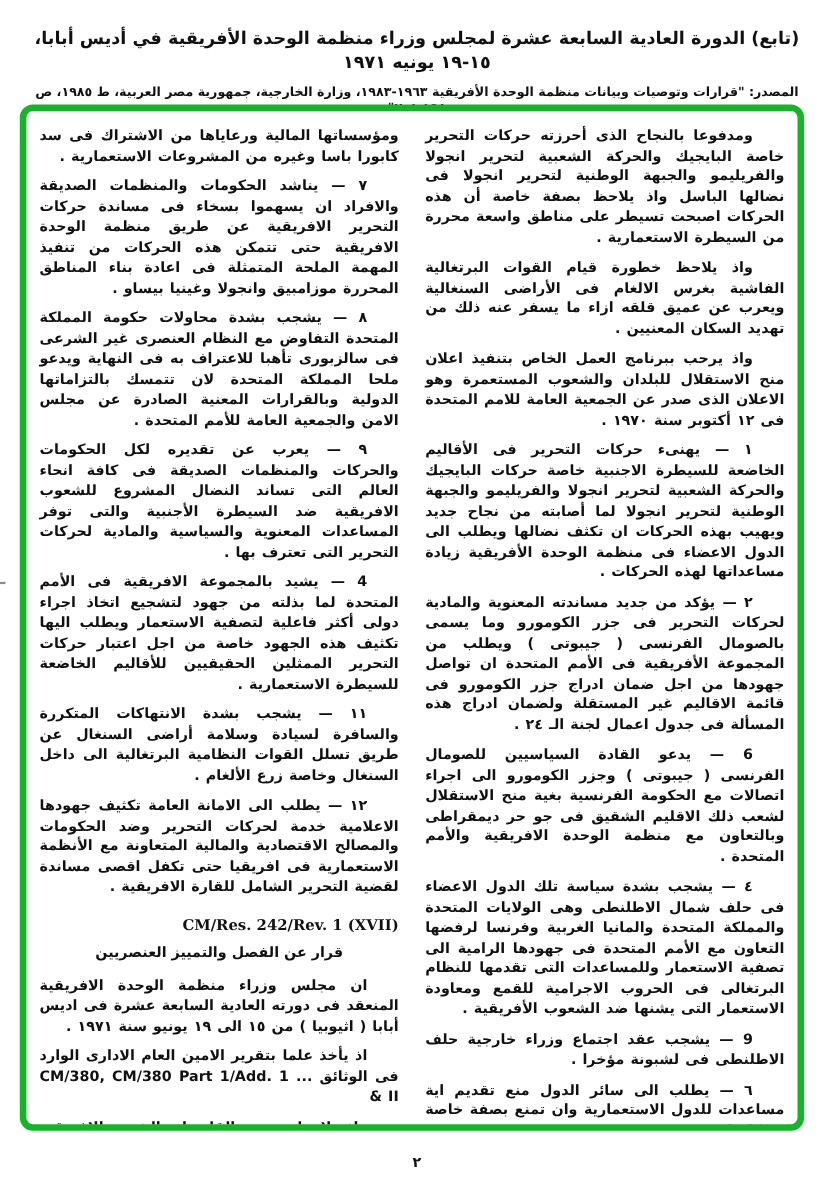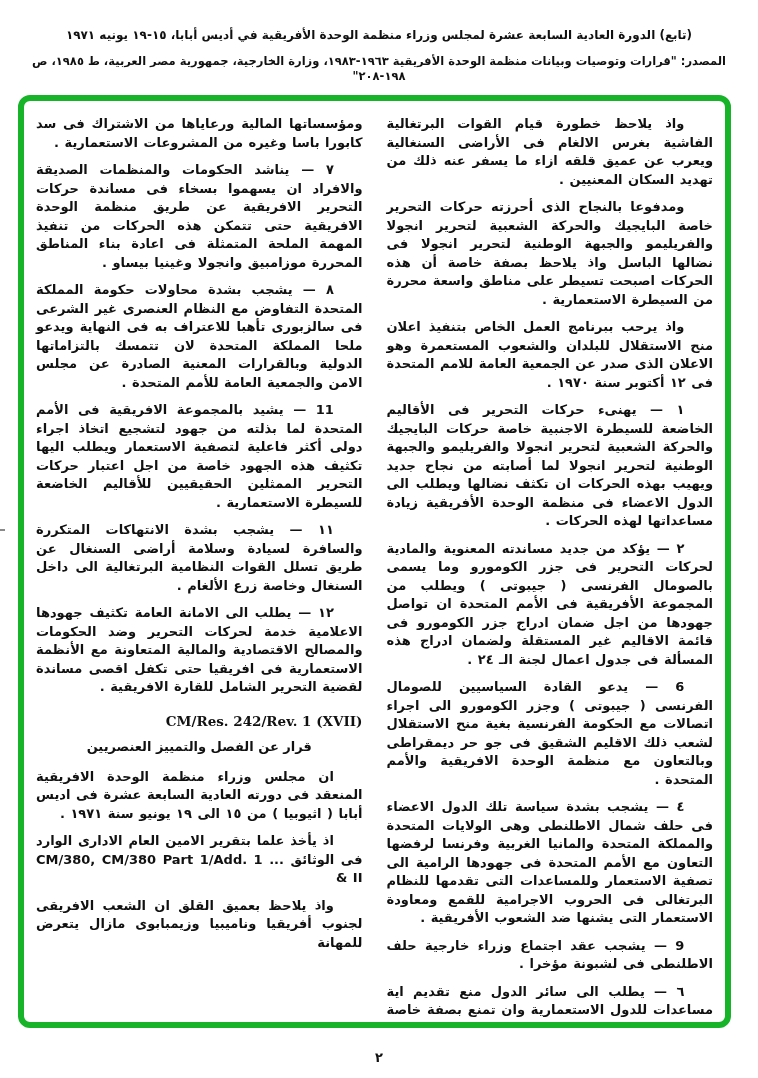--- a/index.html
+++ b/index.html
@@ -22,21 +22,21 @@
   }
   .header {
     position: absolute;
     top: 24px;
     left: 0;
     width: 758px;
     text-align: center;
     direction: rtl;
   }
   .header-title {
-    font-size: 12px;
+    font-size: 16px;
     font-weight: 700;
     line-height: 22px;
     letter-spacing: 0;
     padding: 0 8px;
   }
   .header-source {
     margin-top: 8px;
     font-size: 11.5px;
     font-weight: 700;
     line-height: 15px;
@@ -117,36 +117,37 @@
     <div class="header-title">(تابع) الدورة العادية السابعة عشرة لمجلس وزراء منظمة الوحدة الأفريقية في أديس أبابا، ١٥-١٩ يونيه ١٩٧١</div>
     <div class="header-source">المصدر: "قرارات وتوصيات وبيانات منظمة الوحدة الأفريقية ١٩٦٣-١٩٨٣، وزارة الخارجية، جمهورية مصر العربية، ط ١٩٨٥، ص ١٩٨-٢٠٨"</div>
   </div>
 
   <div class="edge-mark"></div>
 
   <div class="doc-box">
     <div class="columns">
 
       <div class="col">
+        <p class="para indent">ومدفوعا بالنجاح الذى أحرزته حركات التحرير خاصة البايجيك والحركة الشعبية لتحرير انجولا والفريليمو والجبهة الوطنية لتحرير انجولا فى نضالها الباسل واذ يلاحظ بصفة خاصة أن هذه الحركات اصبحت تسيطر على مناطق واسعة محررة من السيطرة الاستعمارية .</p>
         <p class="para indent">واذ يلاحظ خطورة قيام القوات البرتغالية الفاشية بغرس الالغام فى الأراضى السنغالية ويعرب عن عميق قلقه ازاء ما يسفر عنه ذلك من تهديد السكان المعنيين .</p>
-        <p class="para indent">ومدفوعا بالنجاح الذى أحرزته حركات التحرير خاصة البايجيك والحركة الشعبية لتحرير انجولا والفريليمو والجبهة الوطنية لتحرير انجولا فى نضالها الباسل واذ يلاحظ بصفة خاصة أن هذه الحركات اصبحت تسيطر على مناطق واسعة محررة من السيطرة الاستعمارية .</p>
         <p class="para indent">واذ يرحب ببرنامج العمل الخاص بتنفيذ اعلان منح الاستقلال للبلدان والشعوب المستعمرة وهو الاعلان الذى صدر عن الجمعية العامة للامم المتحدة فى ١٢ أكتوبر سنة ١٩٧٠ .</p>
         <p class="para indent">١ — يهنىء حركات التحرير فى الأقاليم الخاضعة للسيطرة الاجنبية خاصة حركات البايجيك والحركة الشعبية لتحرير انجولا والفريليمو والجبهة الوطنية لتحرير انجولا لما أصابته من نجاح جديد ويهيب بهذه الحركات ان تكثف نضالها ويطلب الى الدول الاعضاء فى منظمة الوحدة الأفريقية زيادة مساعداتها لهذه الحركات .</p>
         <p class="para indent">٢ — يؤكد من جديد مساندته المعنوية والمادية لحركات التحرير فى جزر الكومورو وما يسمى بالصومال الفرنسى ( جيبوتى ) ويطلب من المجموعة الأفريقية فى الأمم المتحدة ان تواصل جهودها من اجل ضمان ادراج جزر الكومورو فى قائمة الاقاليم غير المستقلة ولضمان ادراج هذه المسألة فى جدول اعمال لجنة الـ ٢٤ .</p>
         <p class="para indent">6 — يدعو القادة السياسيين للصومال الفرنسى ( جيبوتى ) وجزر الكومورو الى اجراء اتصالات مع الحكومة الفرنسية بغية منح الاستقلال لشعب ذلك الاقليم الشقيق فى جو حر ديمقراطى وبالتعاون مع منظمة الوحدة الافريقية والأمم المتحدة .</p>
         <p class="para indent">٤ — يشجب بشدة سياسة تلك الدول الاعضاء فى حلف شمال الاطلنطى وهى الولايات المتحدة والمملكة المتحدة والمانيا الغربية وفرنسا لرفضها التعاون مع الأمم المتحدة فى جهودها الرامية الى تصفية الاستعمار وللمساعدات التى تقدمها للنظام البرتغالى فى الحروب الاجرامية للقمع ومعاودة الاستعمار التى يشنها ضد الشعوب الأفريقية .</p>
         <p class="para indent">9 — يشجب عقد اجتماع وزراء خارجية حلف الاطلنطى فى لشبونة مؤخرا .</p>
         <p class="para indent">٦ — يطلب الى سائر الدول منع تقديم اية مساعدات للدول الاستعمارية وان تمنع بصفة خاصة شركاتها</p>
       </div>
 
       <div class="col">
         <p class="para">ومؤسساتها المالية ورعاياها من الاشتراك فى سد كابورا باسا وغيره من المشروعات الاستعمارية .</p>
         <p class="para indent">٧ — يناشد الحكومات والمنظمات الصديقة والافراد ان يسهموا بسخاء فى مساندة حركات التحرير الافريقية عن طريق منظمة الوحدة الافريقية حتى تتمكن هذه الحركات من تنفيذ المهمة الملحة المتمثلة فى اعادة بناء المناطق المحررة  موزامبيق وانجولا وغينيا بيساو .</p>
         <p class="para indent">٨ — يشجب بشدة محاولات حكومة المملكة المتحدة التفاوض مع النظام العنصرى غير الشرعى فى سالزبورى تأهبا للاعتراف به فى النهاية ويدعو ملحا المملكة المتحدة لان تتمسك بالتزاماتها الدولية وبالقرارات المعنية الصادرة عن مجلس الامن والجمعية العامة للأمم المتحدة .</p>
-        <p class="para indent">11 — يشيد بالمجموعة الافريقية فى الأمم المتحدة لما بذلته من جهود لتشجيع اتخاذ اجراء دولى أكثر فاعلية لتصفية الاستعمار ويطلب اليها تكثيف هذه الجهود خاصة من اجل اعتبار حركات التحرير الممثلين الحقيقيين للأقاليم الخاضعة للسيطرة الاستعمارية .</p>
+        <p class="para indent">٩ — يعرب عن تقديره لكل الحكومات والحركات والمنظمات الصديقة فى كافة انحاء العالم التى تساند النضال المشروع للشعوب الافريقية ضد السيطرة الأجنبية والتى توفر المساعدات المعنوية والسياسية والمادية لحركات التحرير التى تعترف بها .</p>
+        <p class="para indent">4 — يشيد بالمجموعة الافريقية فى الأمم المتحدة لما بذلته من جهود لتشجيع اتخاذ اجراء دولى أكثر فاعلية لتصفية الاستعمار ويطلب اليها تكثيف هذه الجهود خاصة من اجل اعتبار حركات التحرير الممثلين الحقيقيين للأقاليم الخاضعة للسيطرة الاستعمارية .</p>
         <p class="para indent">١١ — يشجب بشدة الانتهاكات المتكررة والسافرة لسيادة وسلامة أراضى السنغال عن طريق تسلل القوات النظامية البرتغالية الى داخل السنغال وخاصة زرع الألغام .</p>
         <p class="para indent">١٢ — يطلب الى الامانة العامة تكثيف جهودها الاعلامية خدمة لحركات التحرير وضد الحكومات والمصالح الاقتصادية والمالية المتعاونة مع الأنظمة الاستعمارية فى افريقيا حتى تكفل اقصى مساندة لقضية التحرير الشامل للقارة الافريقية .</p>
         <div class="doc-ref">CM/Res. 242/Rev. 1 (XVII)</div>
         <div class="section-heading">قرار عن الفصل والتمييز العنصريين</div>
         <p class="para indent">ان مجلس وزراء منظمة الوحدة الافريقية المنعقد فى دورته العادية السابعة عشرة فى اديس أبابا ( اثيوبيا ) من ١٥ الى ١٩ يونيو سنة ١٩٧١ .</p>
         <p class="para indent">اذ يأخذ علما بتقرير الامين العام الادارى الوارد فى الوثائق ... CM/380, CM/380 Part 1/Add. 1 &amp; II</p>
         <p class="para indent">واذ يلاحظ بعميق القلق ان الشعب الافريقى لجنوب أفريقيا وناميبيا وزيمبابوى مازال يتعرض للمهانة</p>
       </div>
 
     </div>

